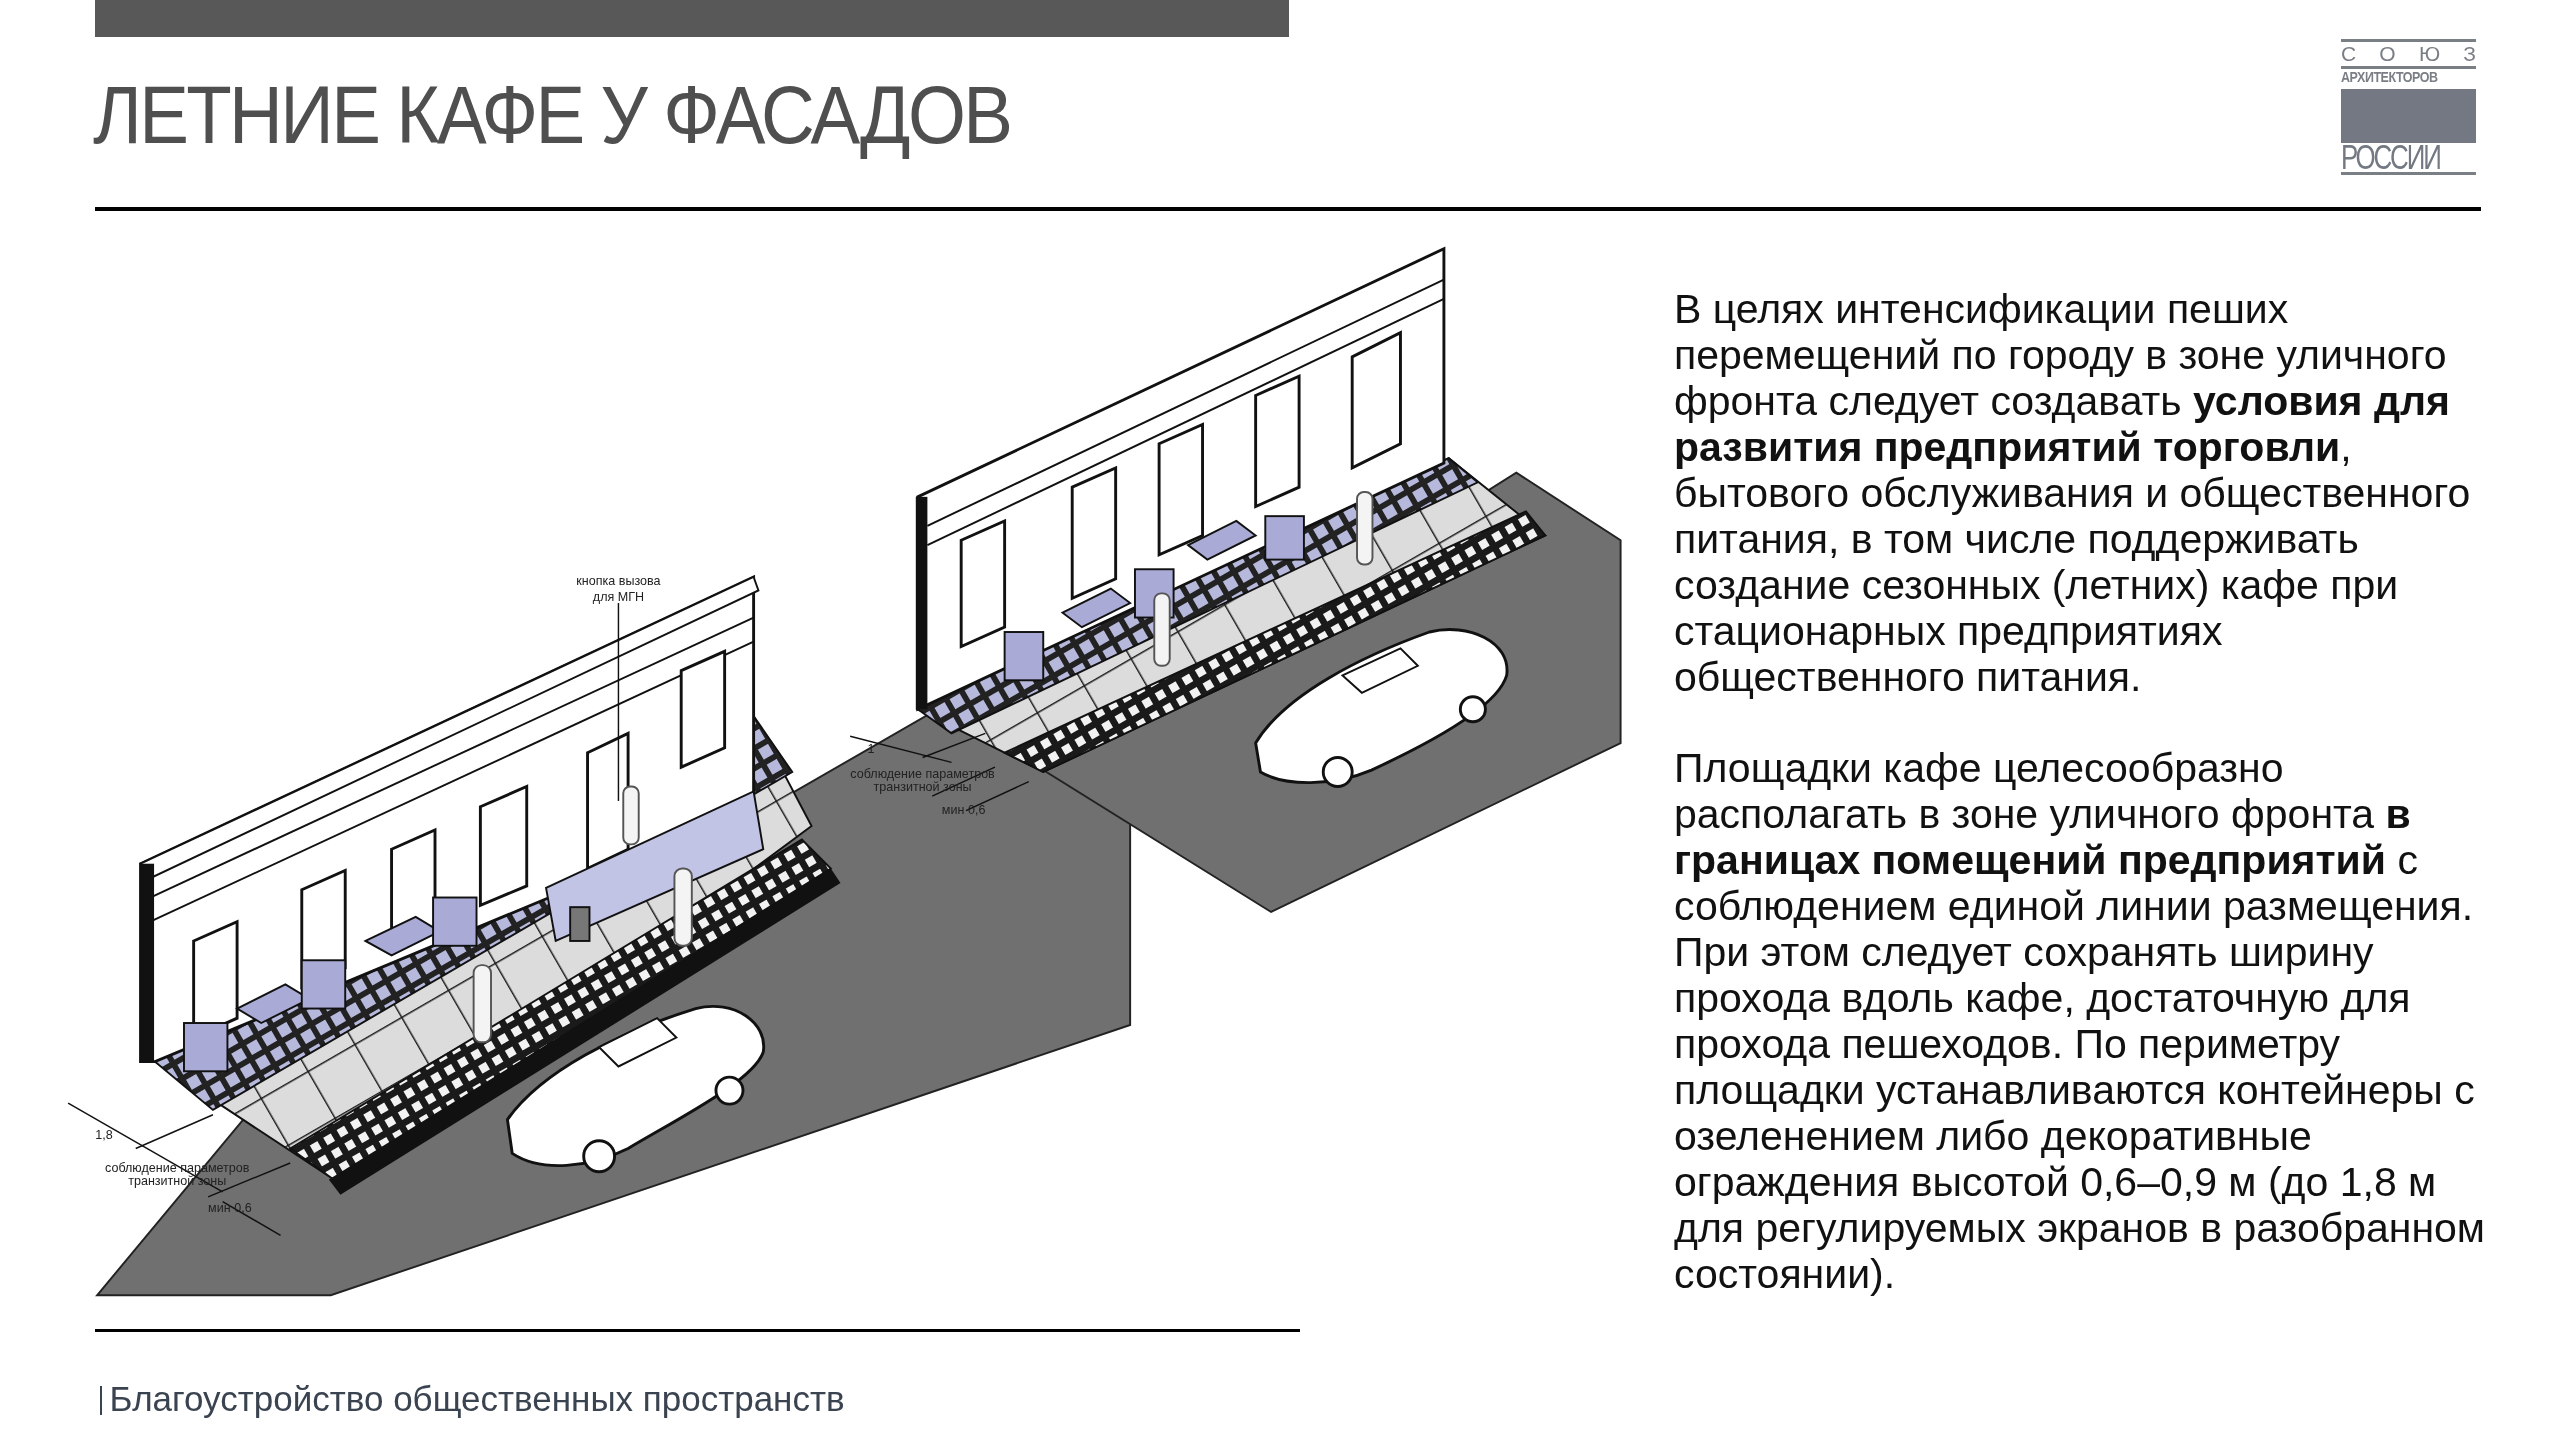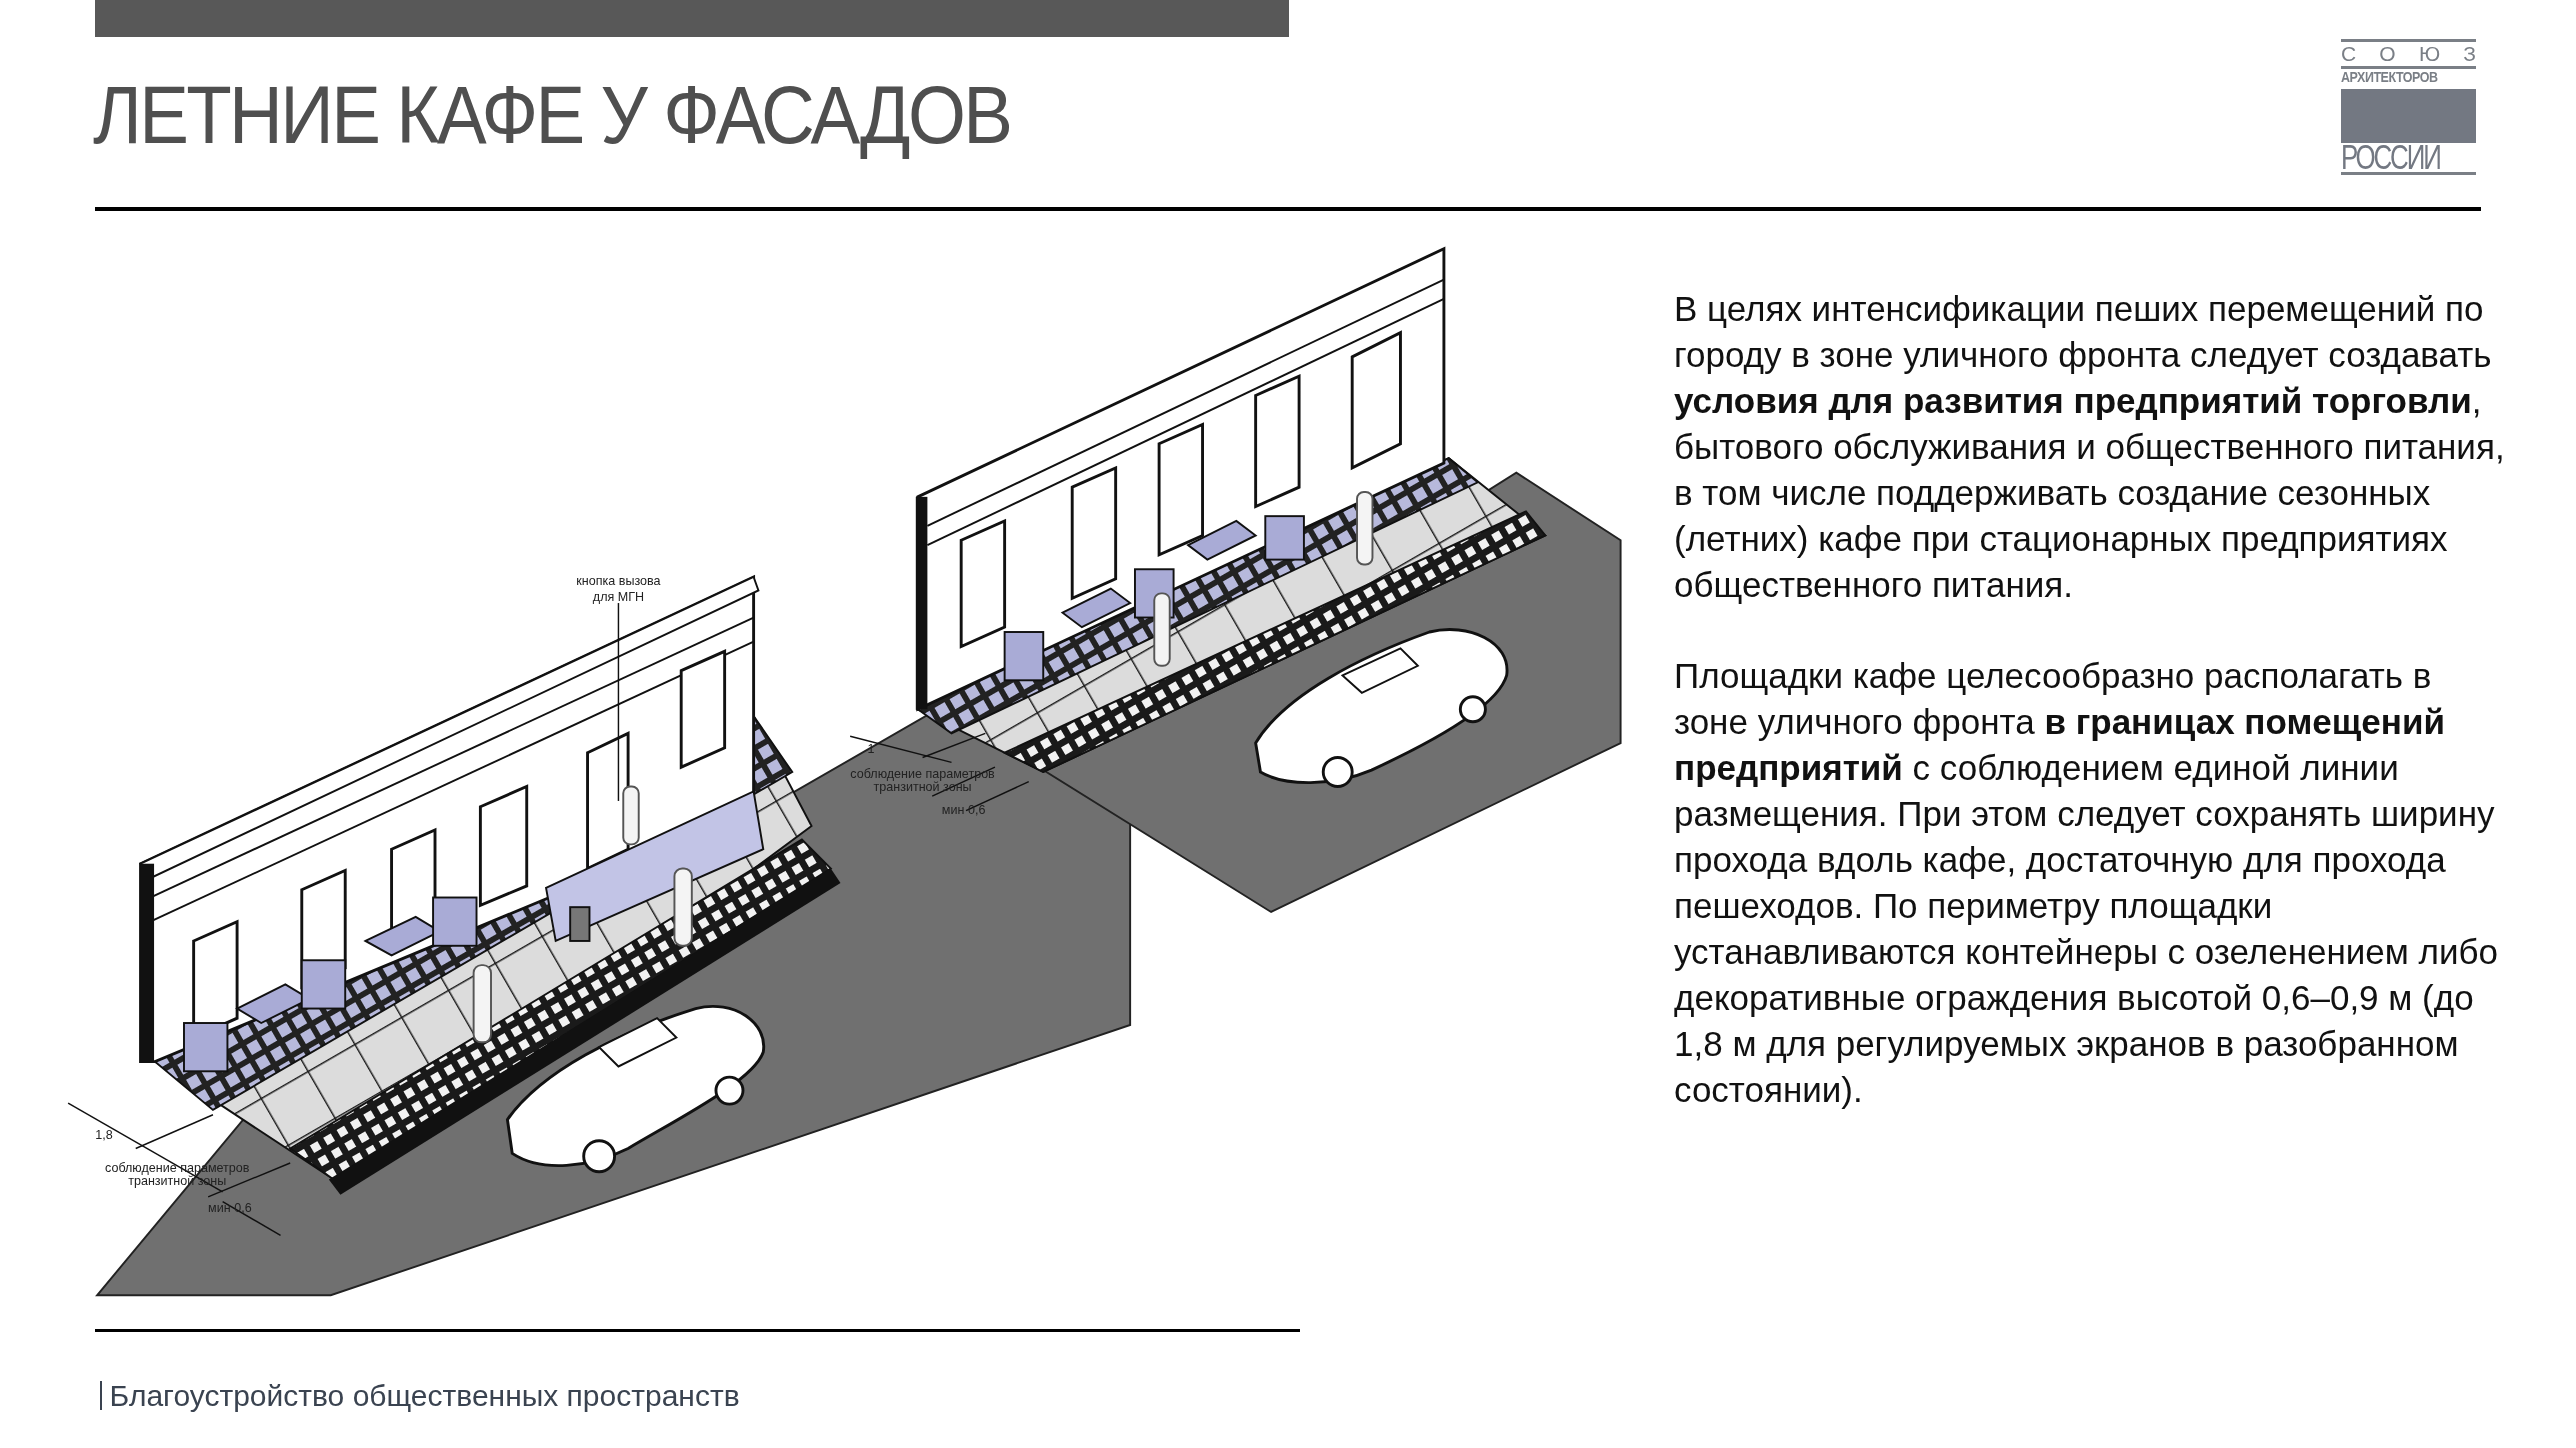--- a/index.html
+++ b/index.html
@@ -7,25 +7,25 @@
   .top-bar { position:absolute; left:95px; top:0; width:1194px; height:37px; background:#585858; }
   .title { position:absolute; left:93px; top:75px; font-family:"Liberation Sans", sans-serif; font-size:81px; font-weight:normal; color:#4f4f4f; letter-spacing:-2.9px; transform:scaleX(0.92); transform-origin:left top; white-space:nowrap; line-height:1; }
   .head-rule { position:absolute; left:95px; top:207px; width:2386px; height:3.9px; background:#000; }
   .logo { position:absolute; left:2341px; top:39px; width:135px; height:135px; }
   .logo .line { position:absolute; left:0; width:135px; height:2.9px; background:#7a7f86; }
   .logo .soyuz { position:absolute; left:0; top:3.9px; width:135px; display:flex; justify-content:space-between; font-size:21px; color:#7a7f86; line-height:21px; }
   .logo .arch { position:absolute; left:0; top:31px; width:135px; font-size:14.5px; color:#7a7f86; font-weight:bold; letter-spacing:-0.5px; white-space:nowrap; line-height:15.5px; transform:scaleX(0.86); transform-origin:left top; }
   .logo .block { position:absolute; left:0; top:50px; width:135px; height:54px; background:#737882; }
   .logo .russia { position:absolute; left:0; top:100px; width:135px; font-size:35px; color:#737882; line-height:35px; letter-spacing:-2.9px; transform:scaleX(0.74); transform-origin:left top; white-space:nowrap; }
   .drawing { position:absolute; left:58px; top:241px; width:1565px; height:1062px; }
-  .text-block { position:absolute; left:1674px; top:286px; width:831px; font-family:"Liberation Sans", sans-serif; font-size:35px; line-height:46px; color:#111; }
+  .text-block { position:absolute; left:1674px; top:286px; width:831px; font-family:"Liberation Sans", sans-serif; font-size:41px; line-height:46px; color:#111; }
   .text-block p { margin:0 0 45px 0; }
   .text-block b { font-weight:bold; }
   .foot-rule { position:absolute; left:95px; top:1329px; width:1205px; height:2.9px; background:#000; }
-  .footer { position:absolute; left:100px; top:1379px; font-size:30px; color:#3a4350; white-space:nowrap; }
+  .footer { position:absolute; left:100px; top:1379px; font-size:35px; color:#3a4350; white-space:nowrap; }
   .footer .bar { display:inline-block; width:1.9px; height:29px; background:#3a4350; vertical-align:-3.9px; margin-right:7.7px; }
   .anno { font-family:"Liberation Sans", sans-serif; fill:#222; }
 </style>
 </head>
 <body>
 
 <div class="top-bar"></div>
 <div class="title">ЛЕТНИЕ КАФЕ У ФАСАДОВ</div>
 
 <div class="logo">

